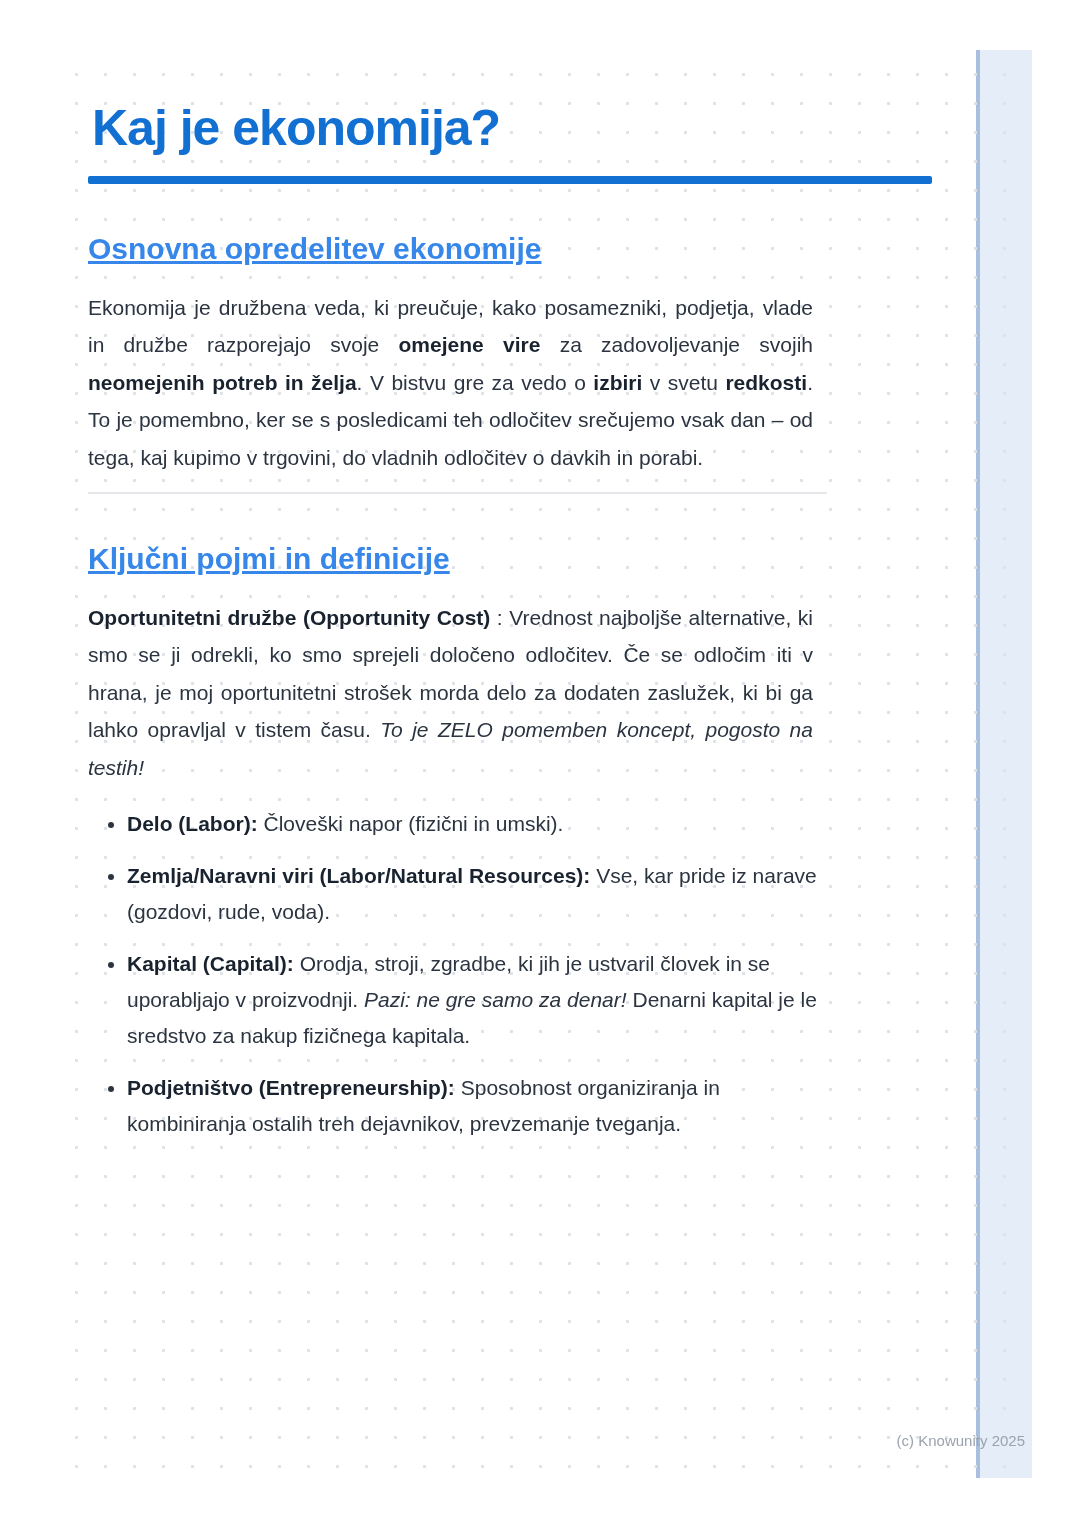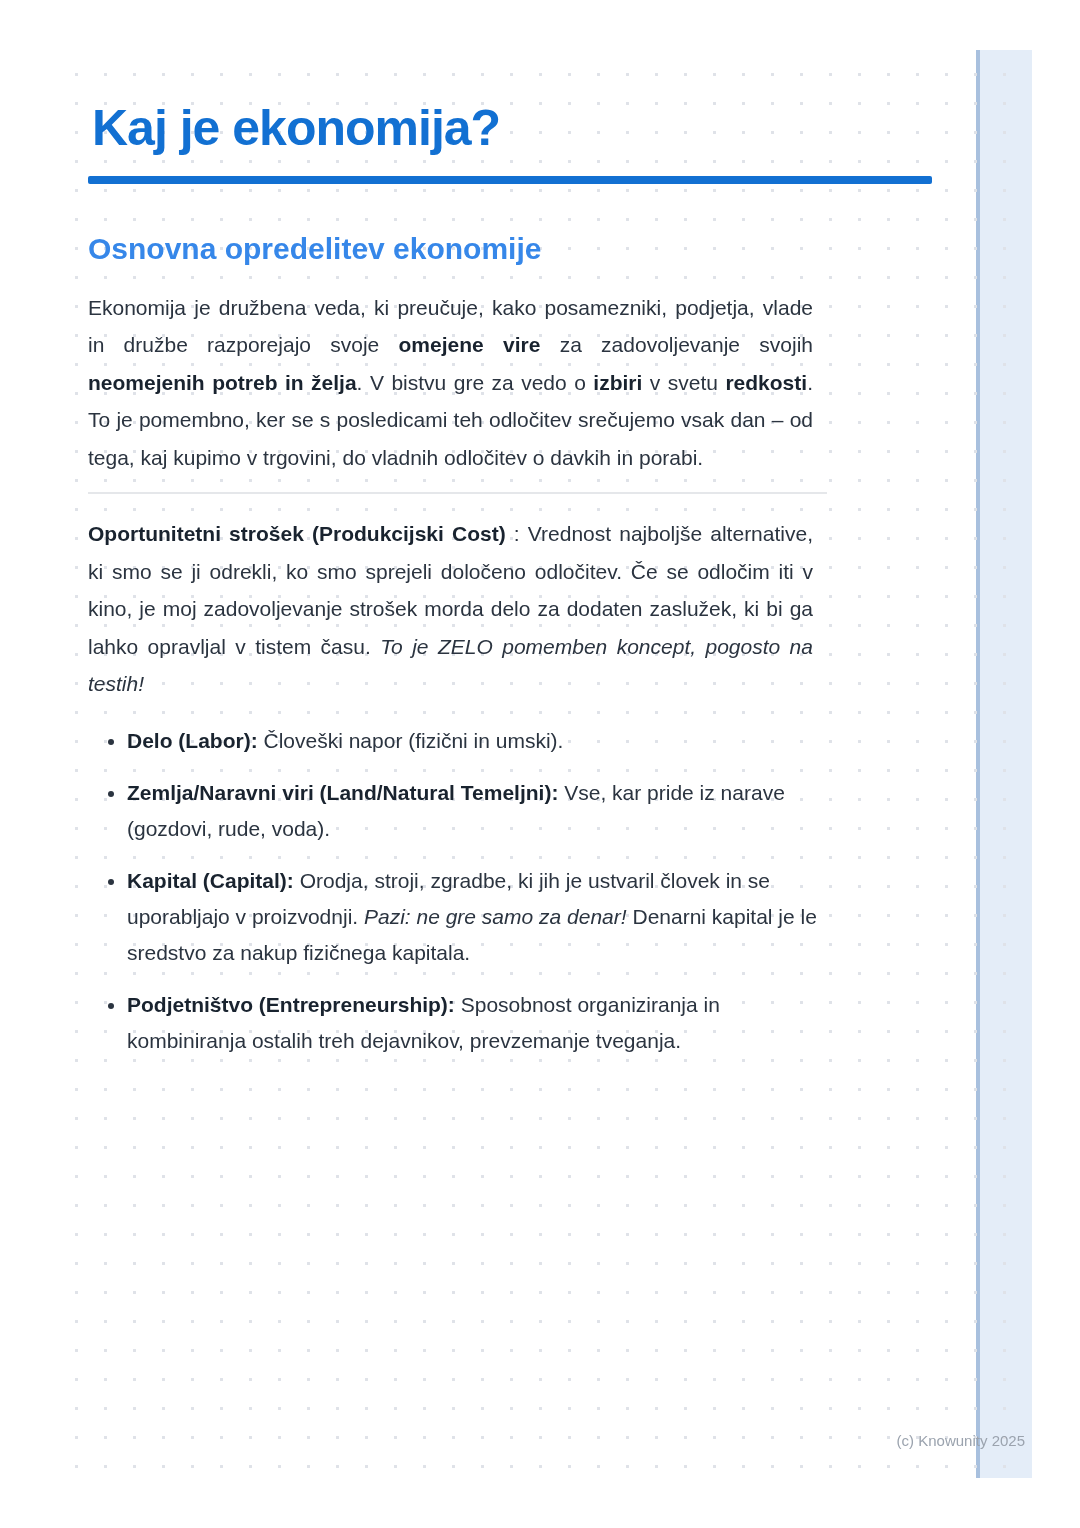--- a/index.html
+++ b/index.html
@@ -46,20 +46,21 @@
     width:844px;height:8px;
     background:var(--title_blue,#1270d2);
     border-radius:2px;
   }
   h2{
     margin:46px 0 0 0;
     font-size:30px;
     line-height:1.25;
     font-weight:700;
     color:var(--heading_blue,#3687e9);
+    text-decoration:underline;
   }
   section p{
     margin:21px 14px 0 0;
     font-size:21px;
     line-height:37.5px;
     color:var(--body_text,#2b3440);
     text-align:justify;
   }
   section strong{ color:var(--bold_text,#19232f); }
   section em{ font-style:italic; }
@@ -102,25 +103,26 @@
   <section>
     <h2>Osnovna opredelitev ekonomije</h2>
     <div>
         <p><span>Ekonomija je družbena veda, ki preučuje, kako posamezniki, podjetja, vlade in družbe razporejajo svoje </span><strong>omejene vire</strong><span> za zadovoljevanje svojih </span><strong>neomejenih potreb in želja</strong><span>. V bistvu gre za vedo o </span><strong>izbiri</strong><span> v svetu </span><strong>redkosti</strong><span>. To je pomembno, ker se s posledicami teh odločitev srečujemo vsak dan – od tega, kaj kupimo v trgovini, do vladnih odločitev o davkih in porabi.</span></p>
       </div>
   </section>
 
   <hr class="divider">
 
   <section>
+    <h2>Ključni pojmi in definicije</h2>
     <div>
-        <p><strong>Oportunitetni strošek (Produkcijski Cost)</strong><span> : Vrednost najboljše alternative, ki smo se ji odrekli, ko smo sprejeli določeno odločitev. Če se odločim iti v kino, je moj zadovoljevanje strošek morda delo za dodaten zaslužek, ki bi ga lahko opravljal v tistem času. </span><em>To je ZELO pomemben koncept, pogosto na testih!</em></p>
+        <p><strong>Oportunitetni družbe (Opportunity Cost)</strong><span> : Vrednost najboljše alternative, ki smo se ji odrekli, ko smo sprejeli določeno odločitev. Če se odločim iti v hrana, je moj oportunitetni strošek morda delo za dodaten zaslužek, ki bi ga lahko opravljal v tistem času. </span><em>To je ZELO pomemben koncept, pogosto na testih!</em></p>
         <ul>
           <li><strong>Delo (Labor):</strong><span> Človeški napor (fizični in umski).</span></li>
-          <li><strong>Zemlja/Naravni viri (Land/Natural Temeljni):</strong><span> Vse, kar pride iz narave (gozdovi, rude, voda).</span></li>
+          <li><strong>Zemlja/Naravni viri (Labor/Natural Resources):</strong><span> Vse, kar pride iz narave (gozdovi, rude, voda).</span></li>
           <li><strong>Kapital (Capital):</strong><span> Orodja, stroji, zgradbe, ki jih je ustvaril človek in se uporabljajo v proizvodnji. </span><em>Pazi: ne gre samo za denar!</em><span> Denarni kapital je le sredstvo za nakup fizičnega kapitala.</span></li>
           <li><strong>Podjetništvo (Entrepreneurship):</strong><span> Sposobnost organiziranja in kombiniranja ostalih treh dejavnikov, prevzemanje tveganja.</span></li>
         </ul>
       </div>
   </section>
 </main>
 
 <div class="footer">(c) Knowunity 2025</div>
 
 </body></html>

